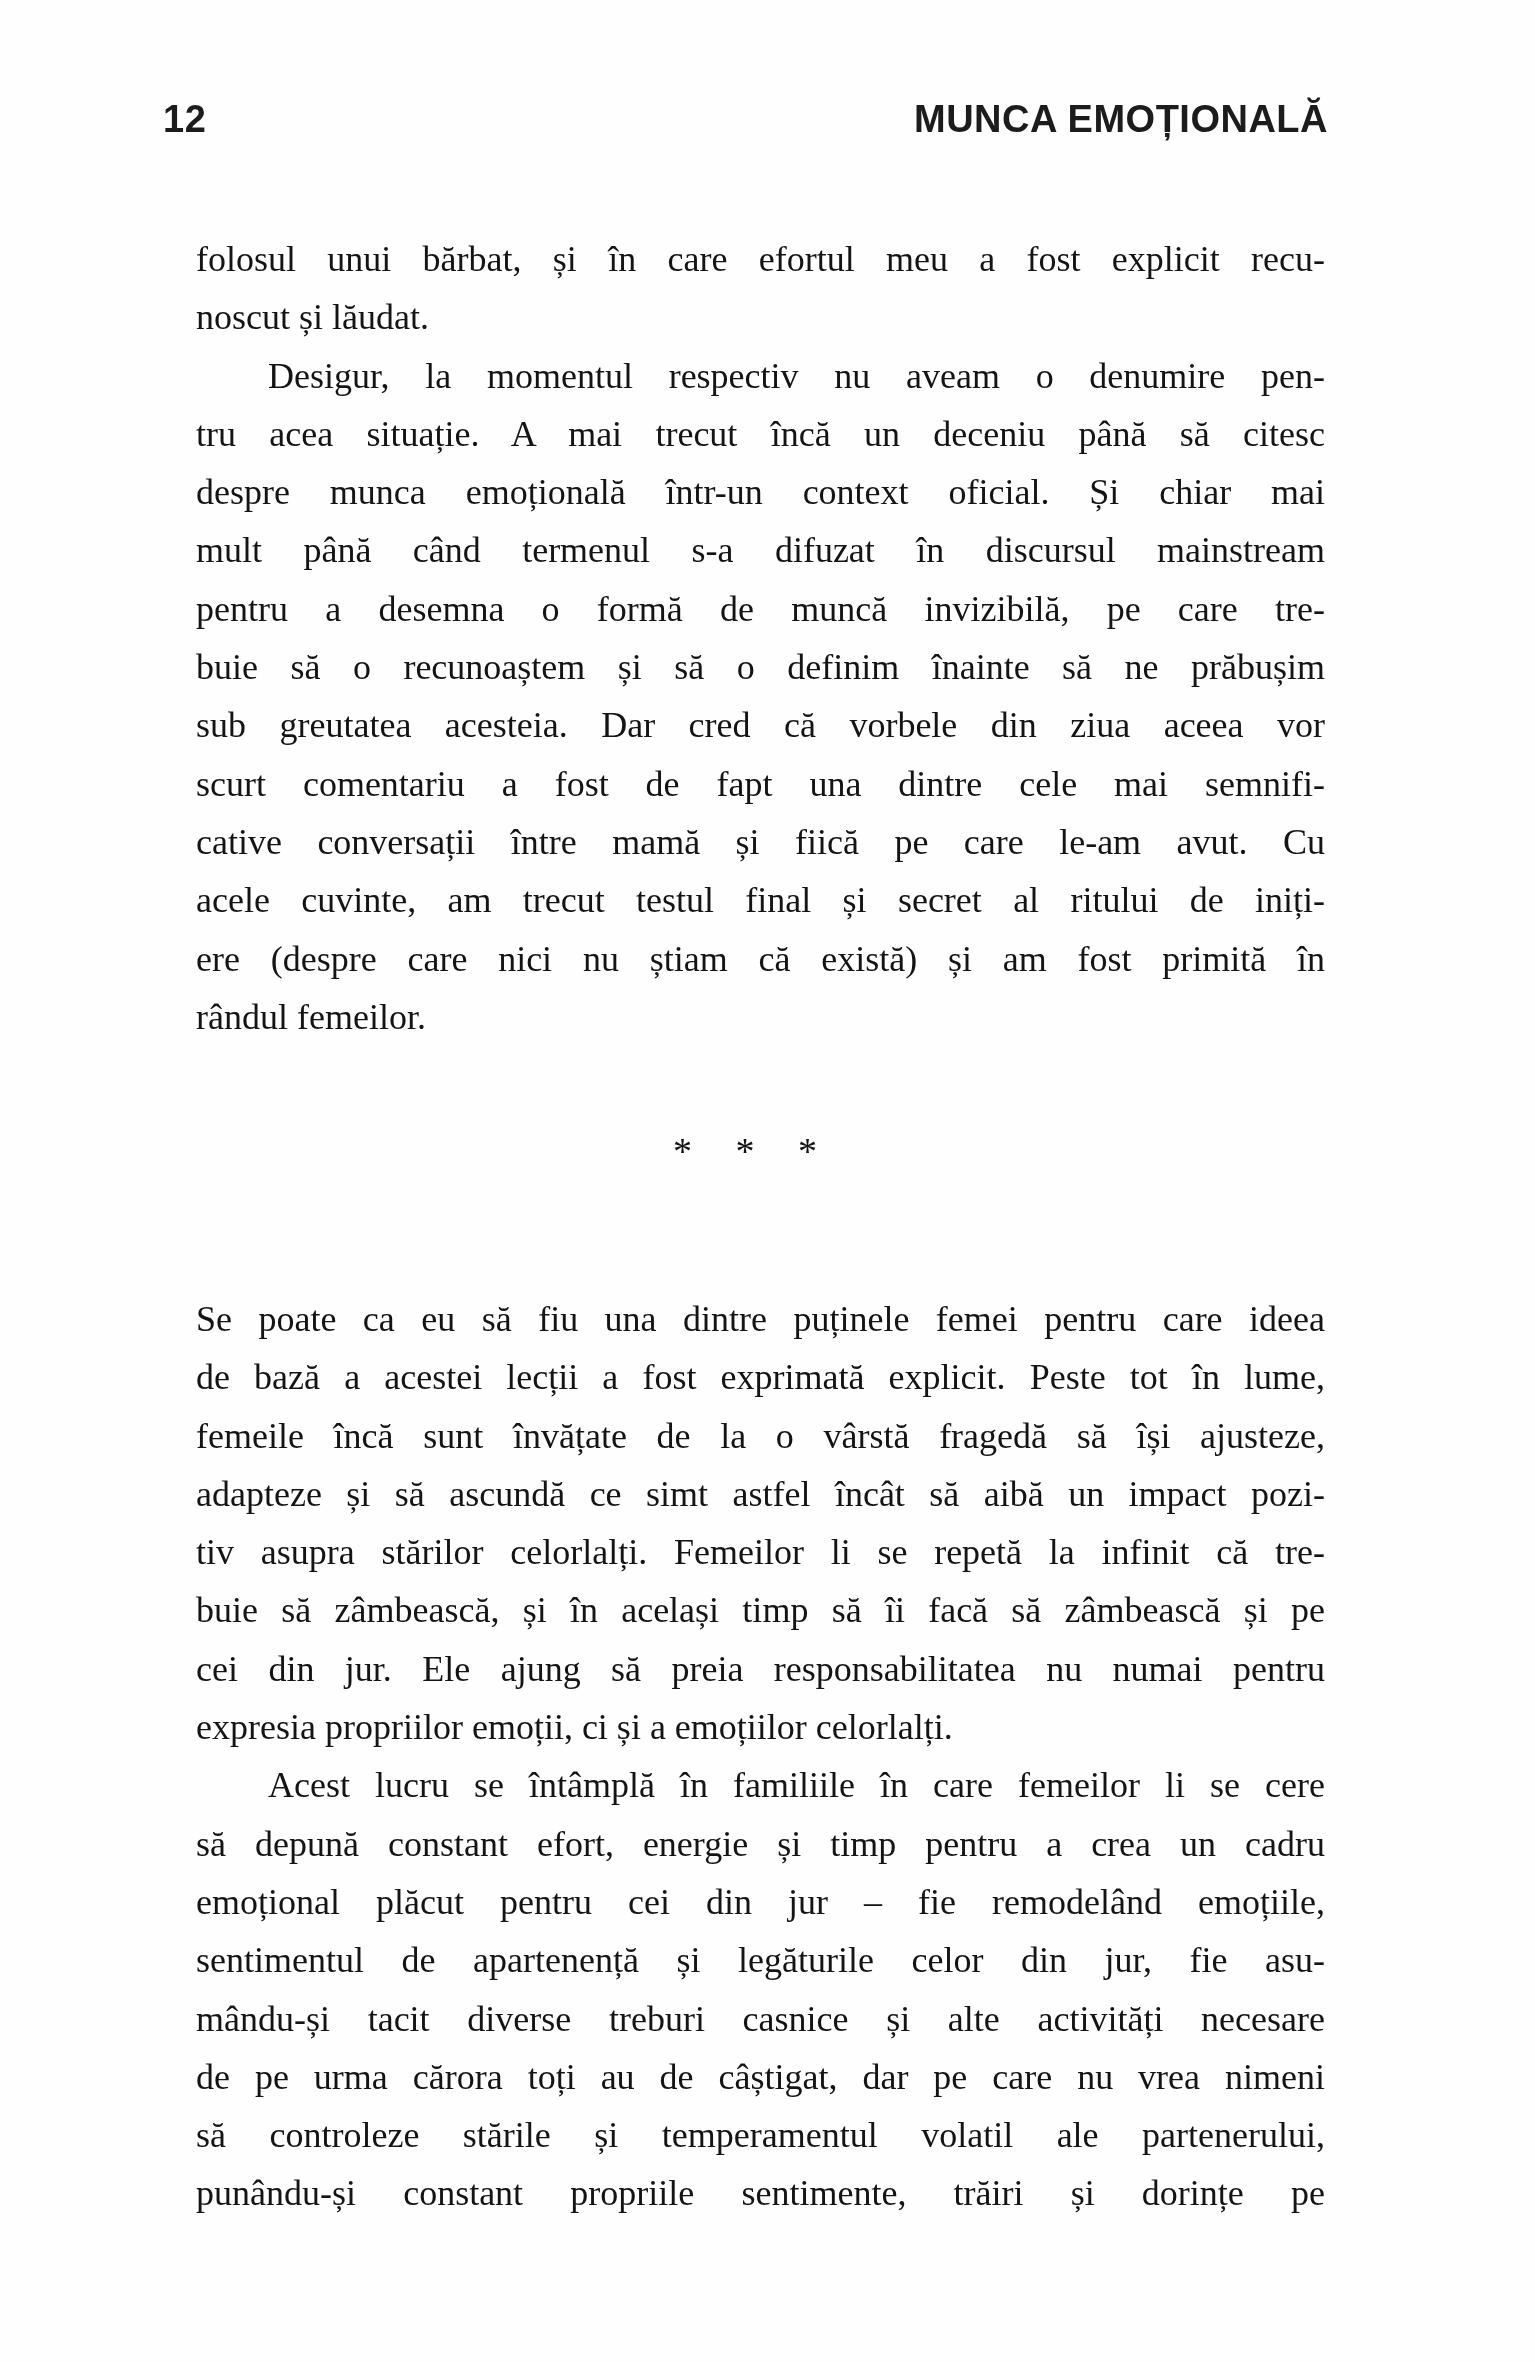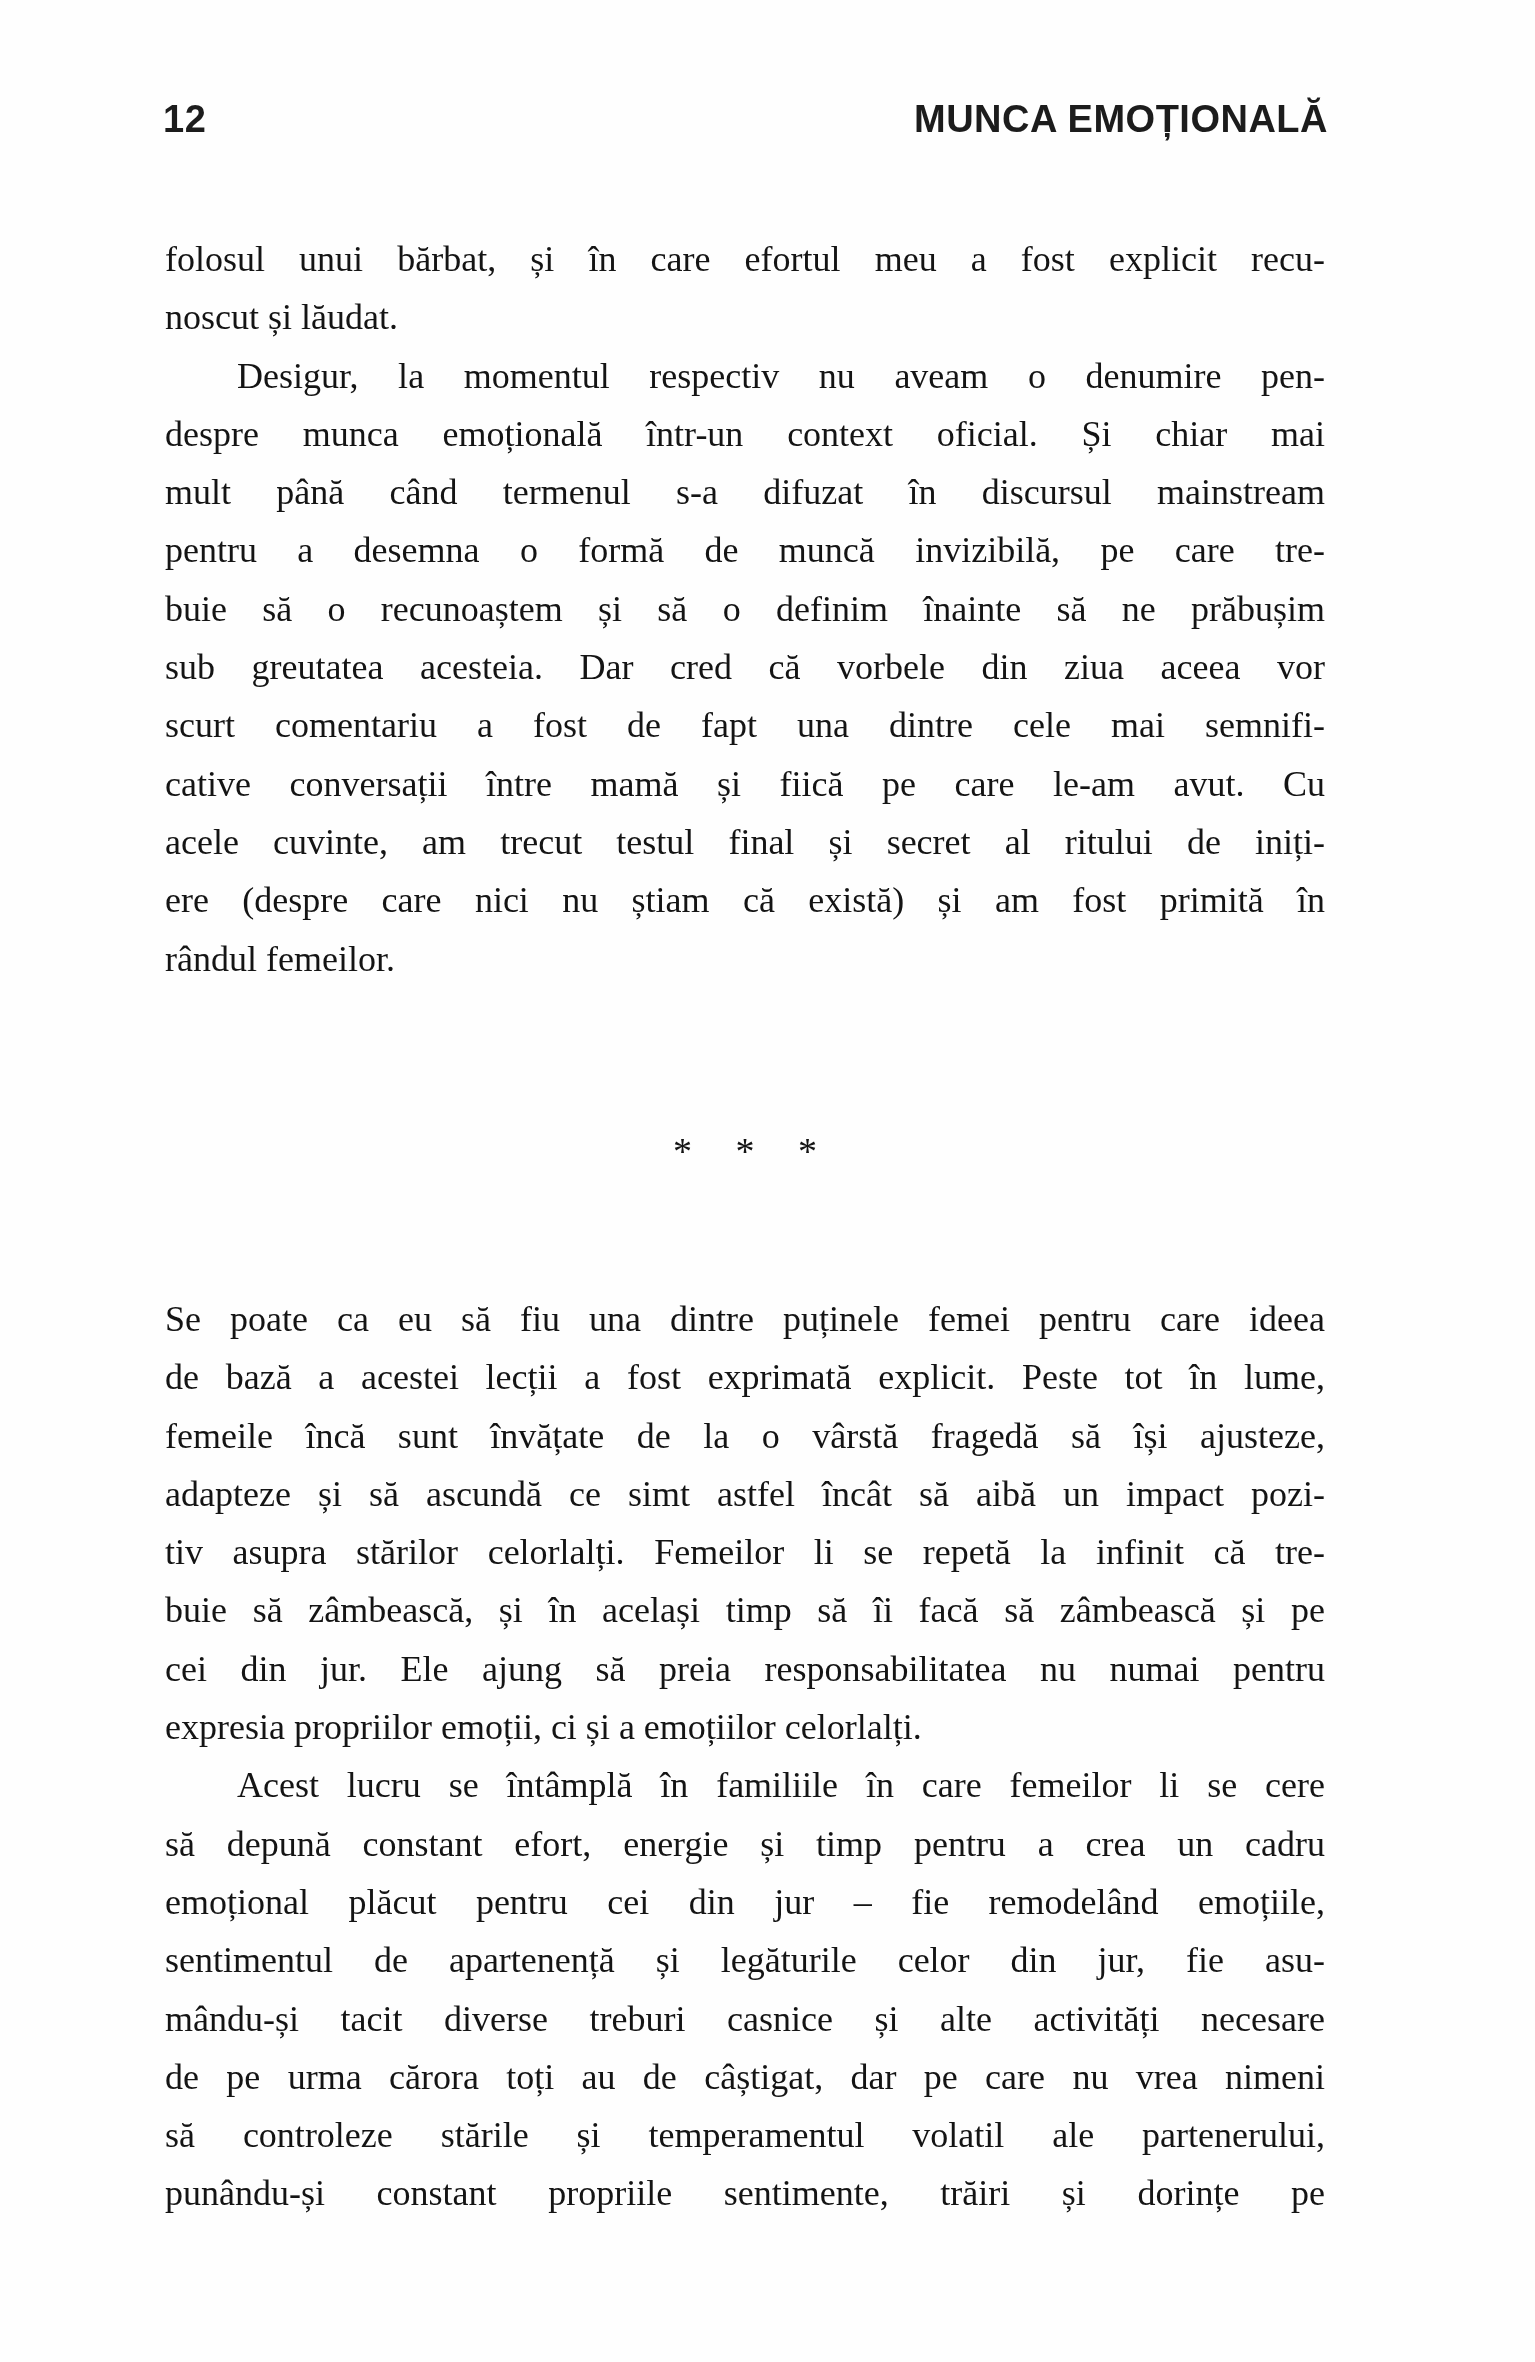--- a/index.html
+++ b/index.html
@@ -44,39 +44,41 @@
     font-size: 38px;
     line-height: 58px;
     word-spacing: 34px;
     color: #141414;
   }
   .sec2 { top: 1290px; }
   .line {
     text-align: justify;
     text-align-last: justify;
     white-space: normal;
+    margin-left: 31px;
   }
   .line.endline { text-align-last: left; }
   .line.indent { text-indent: 72px; }
 </style>
 </head>
 <body>
 
 <div class="page">
 
   <div class="header">
     <span>12</span>
     <span>MUNCA EMOȚIONALĂ</span>
   </div>
 
   <div class="bodytext sec1">
     <div class="line">folosul unui bărbat, și în care efortul meu a fost explicit recu-</div>
     <div class="line endline">noscut și lăudat.</div>
 
     <div class="line indent">Desigur, la momentul respectiv nu aveam o denumire pen-</div>
+    <div class="line">tru acea situație. A mai trecut încă un deceniu până să citesc</div>
     <div class="line">despre munca emoțională într-un context oficial. Și chiar mai</div>
     <div class="line">mult până când termenul s-a difuzat în discursul mainstream</div>
     <div class="line">pentru a desemna o formă de muncă invizibilă, pe care tre-</div>
     <div class="line">buie să o recunoaștem și să o definim înainte să ne prăbușim</div>
     <div class="line">sub greutatea acesteia. Dar cred că vorbele din ziua aceea vor</div>
     <div class="line">scurt comentariu a fost de fapt una dintre cele mai semnifi-</div>
     <div class="line">cative conversații între mamă și fiică pe care le-am avut. Cu</div>
     <div class="line">acele cuvinte, am trecut testul final și secret al ritului de iniți-</div>
     <div class="line">ere (despre care nici nu știam că există) și am fost primită în</div>
     <div class="line endline">rândul femeilor.</div>

